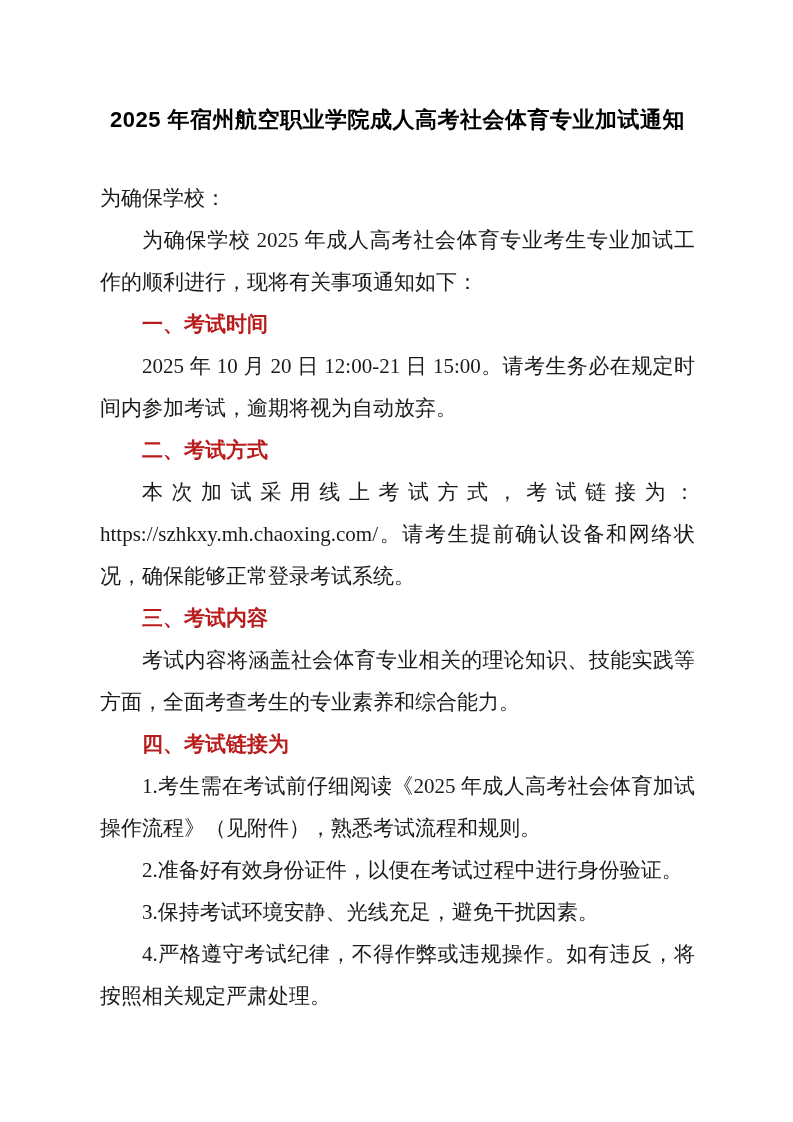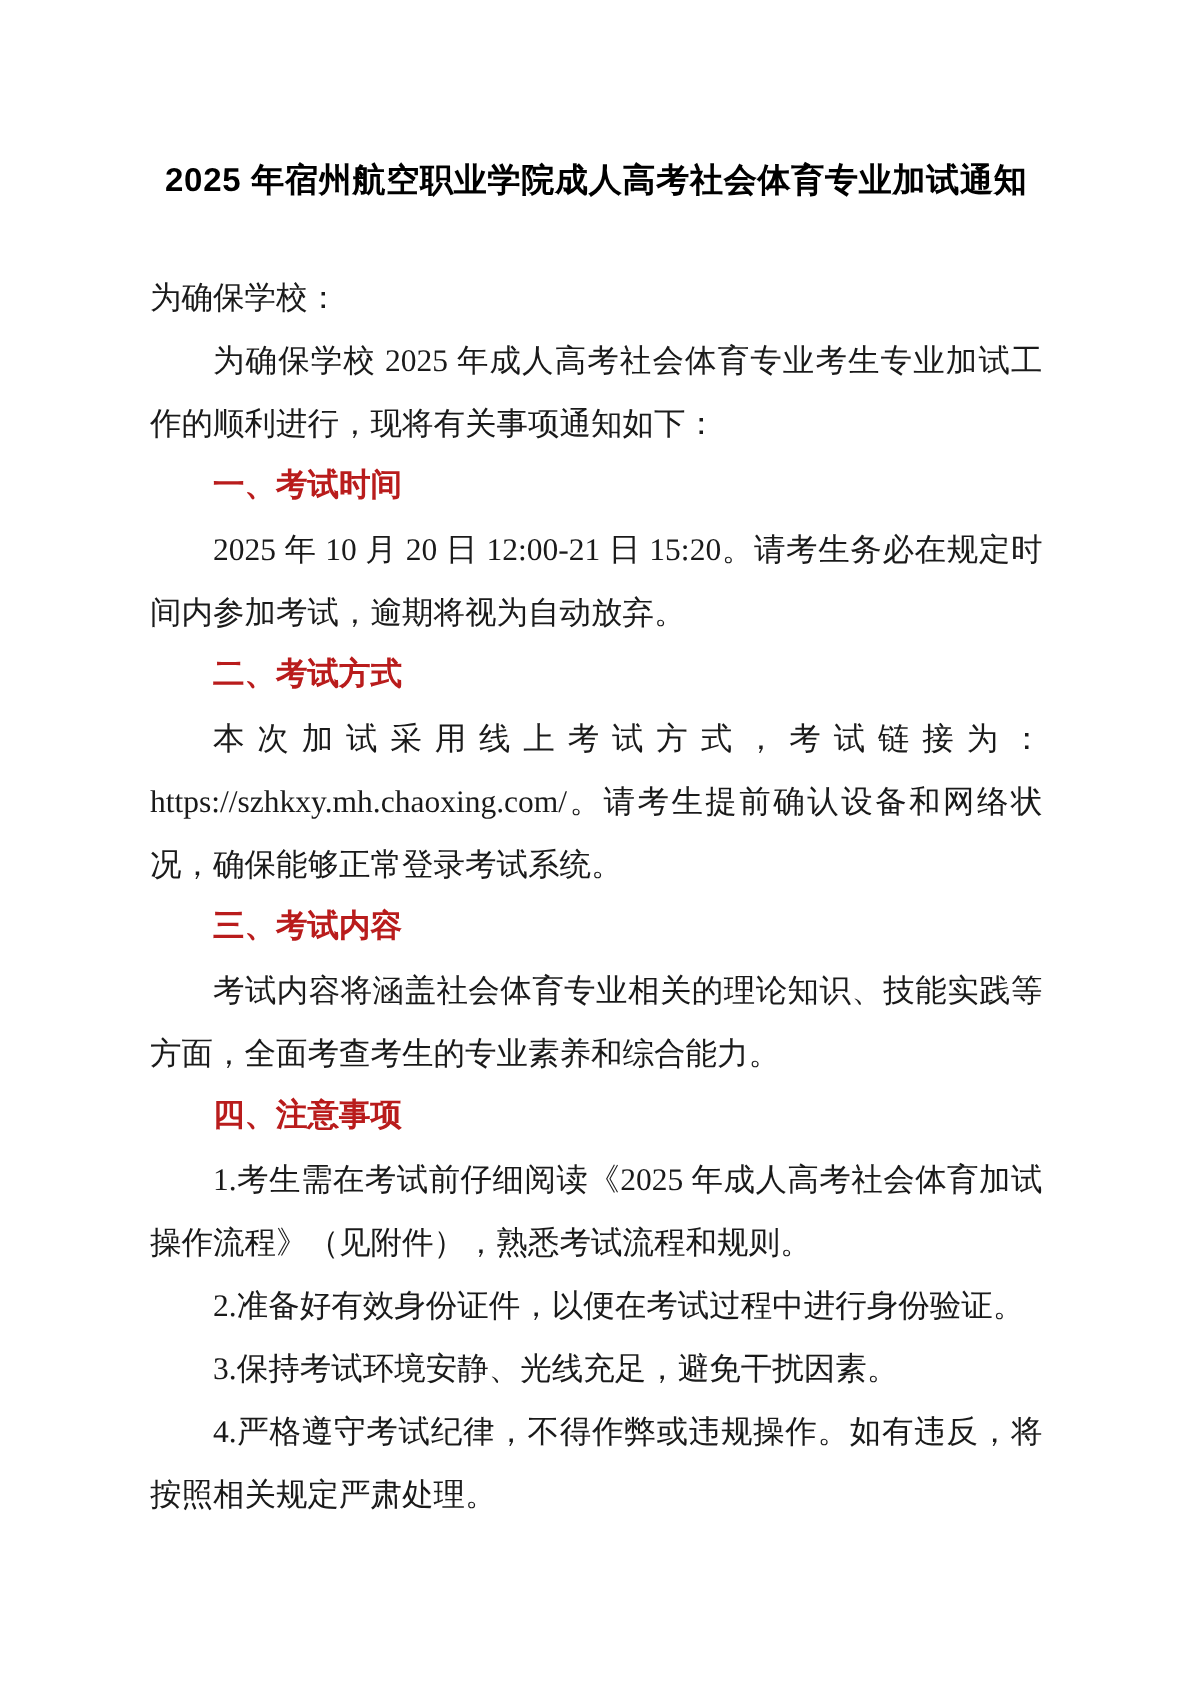--- a/index.html
+++ b/index.html
@@ -57,31 +57,31 @@
   <h1 class="doc-title">2025 年宿州航空职业学院成人高考社会体育专业加试通知</h1>
 
   <div class="body-text">
 
     <p>为确保学校：</p>
 
     <p class="indent">为确保学校 2025 年成人高考社会体育专业考生专业加试工作的顺利进行，现将有关事项通知如下：</p>
 
     <p class="indent sec-heading">一、考试时间</p>
 
-    <p class="indent">2025 年 10 月 20 日 12:00-21 日 15:20。请考生务必在规定时间内参加考试，逾期将视为自动放弃。</p>
+    <p class="indent">2025 年 10 月 20 日 12:00-21 日 15:00。请考生务必在规定时间内参加考试，逾期将视为自动放弃。</p>
 
     <p class="indent sec-heading">二、考试方式</p>
 
     <p class="indent"><span>本次加试采用线上考试方式，考试链接为：</span><span class="url">https://szhkxy.mh.chaoxing.com/</span><span>。请考生提前确认设备和网络状况，确保能够正常登录考试系统。</span></p>
 
     <p class="indent sec-heading">三、考试内容</p>
 
     <p class="indent">考试内容将涵盖社会体育专业相关的理论知识、技能实践等方面，全面考查考生的专业素养和综合能力。</p>
 
-    <p class="indent sec-heading">四、注意事项</p>
+    <p class="indent sec-heading">四、考试链接为</p>
 
     <p class="indent">1.考生需在考试前仔细阅读《2025 年成人高考社会体育加试操作流程》（见附件），熟悉考试流程和规则。</p>
 
     <p class="indent">2.准备好有效身份证件，以便在考试过程中进行身份验证。</p>
 
     <p class="indent">3.保持考试环境安静、光线充足，避免干扰因素。</p>
 
     <p class="indent">4.严格遵守考试纪律，不得作弊或违规操作。如有违反，将按照相关规定严肃处理。</p>
 
   </div>

